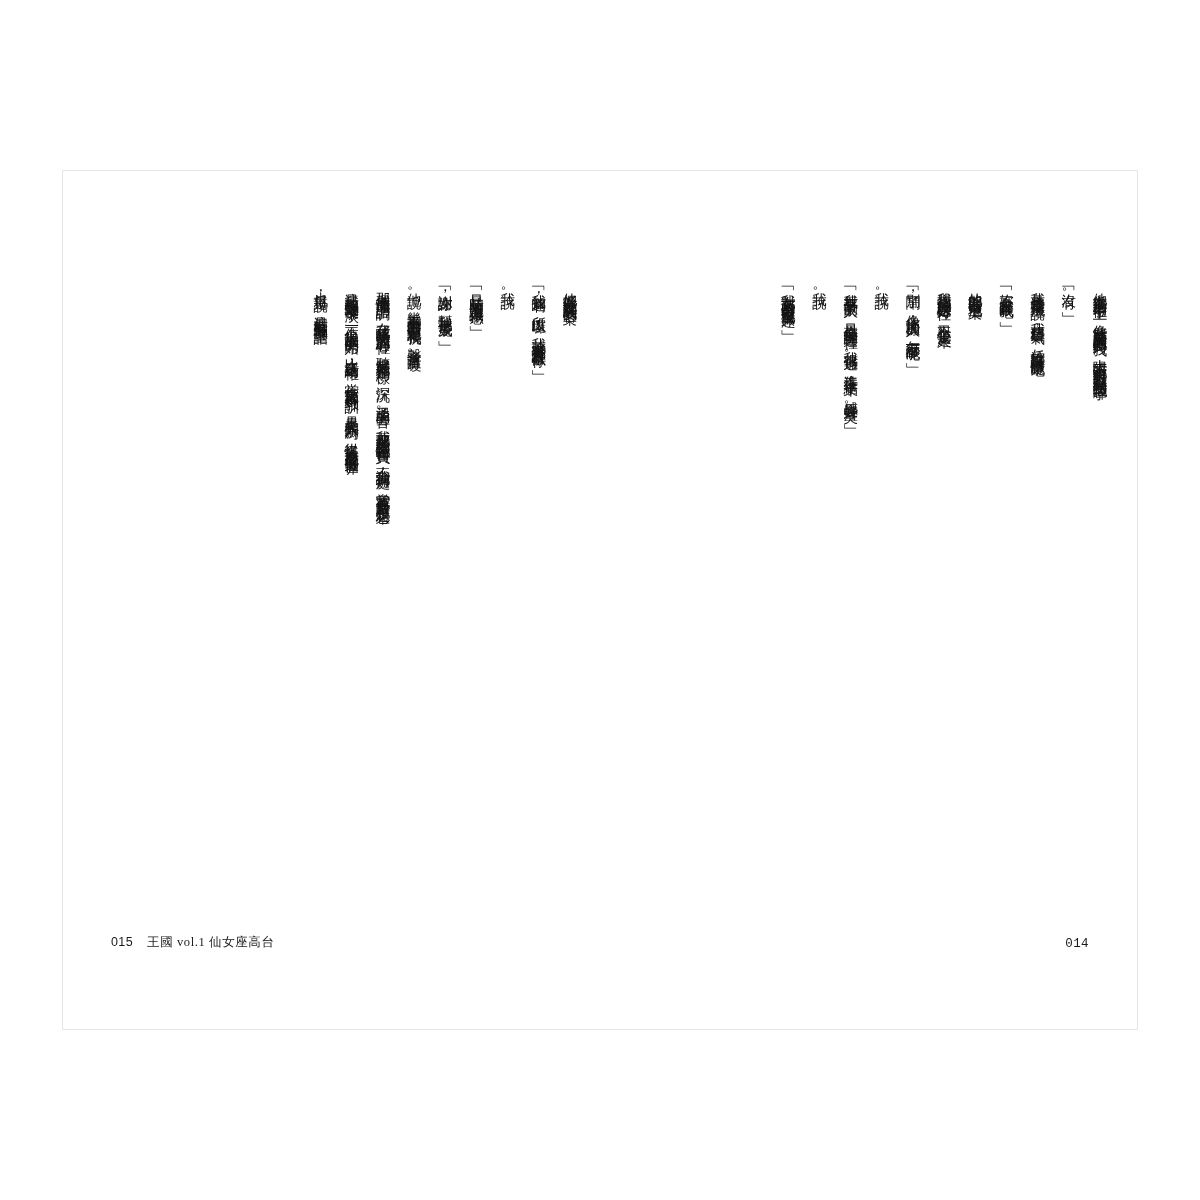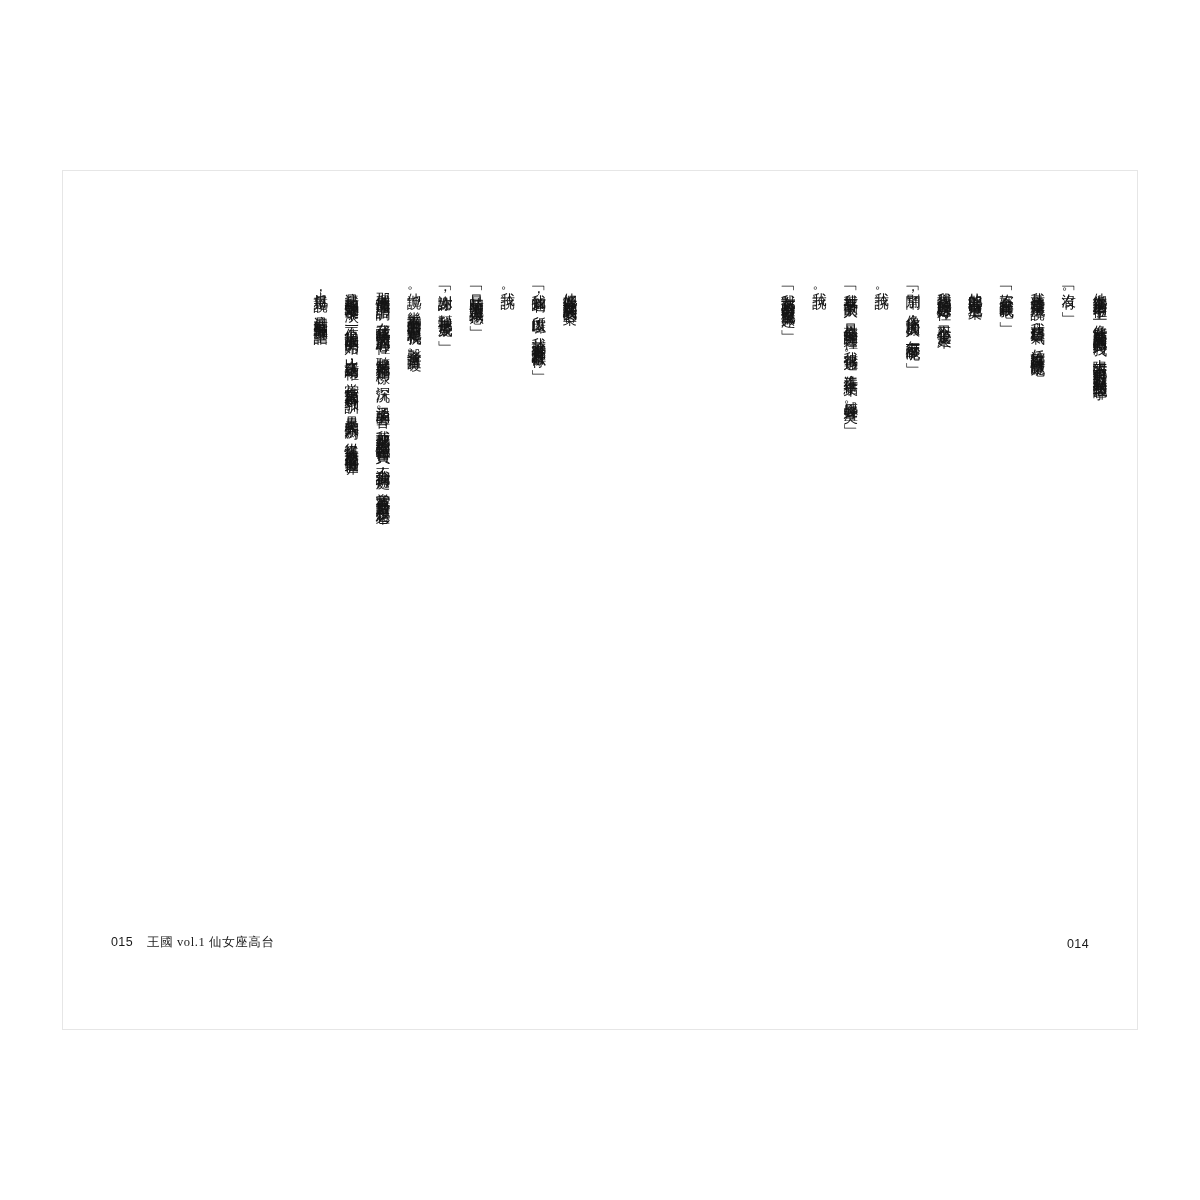--- a/index.html
+++ b/index.html
@@ -78,21 +78,21 @@
   }
   .footer-left .booktitle {
     font-family: Liberation Serif, serif;
     font-size: 12.5px;
     letter-spacing: 0.6px;
   }
   .footer-right {
     position: absolute;
     right: 48px;
     bottom: 78px;
-    font-family: Liberation Sans, sans-serif;
+    font-family: Liberation Mono, monospace;
     font-size: 12.5px;
     color: #1a1a1a;
     letter-spacing: 0.4px;
   }
 </style>
 </head>
 <body>
 
 <div class="page-sheet">
   <div class="spread">

